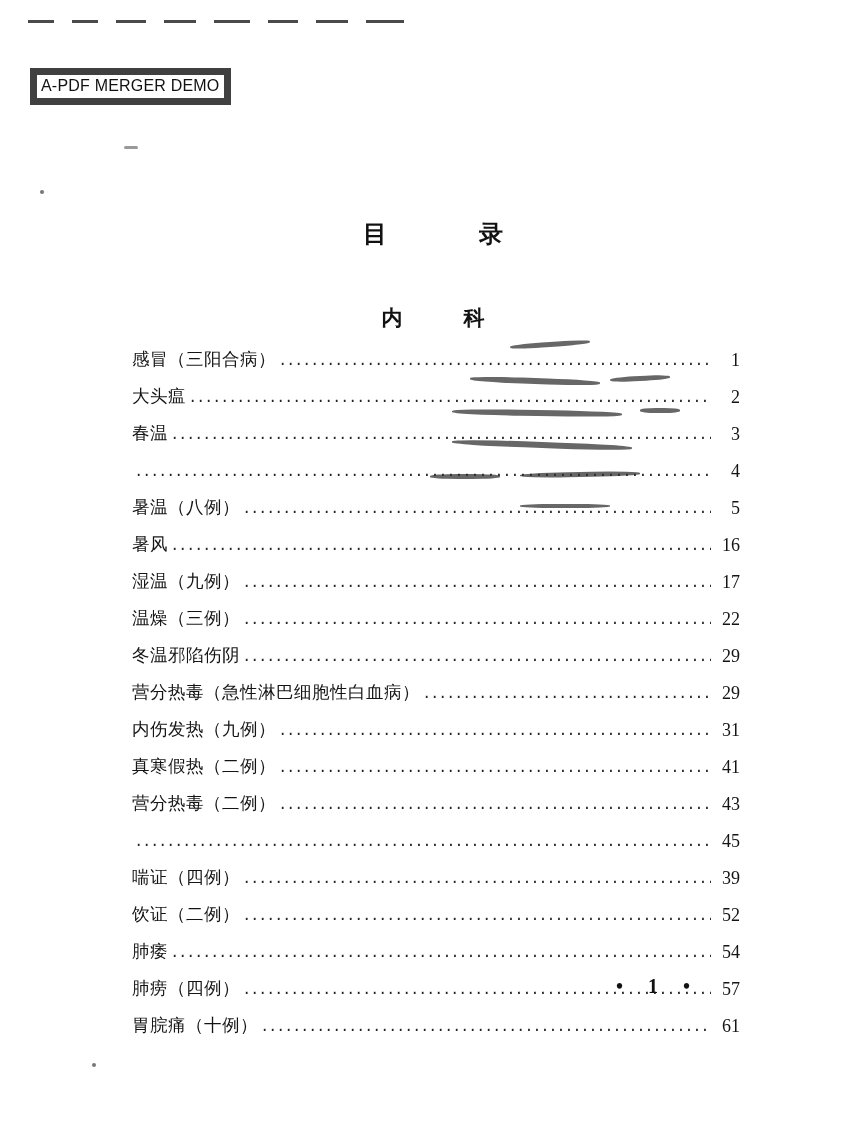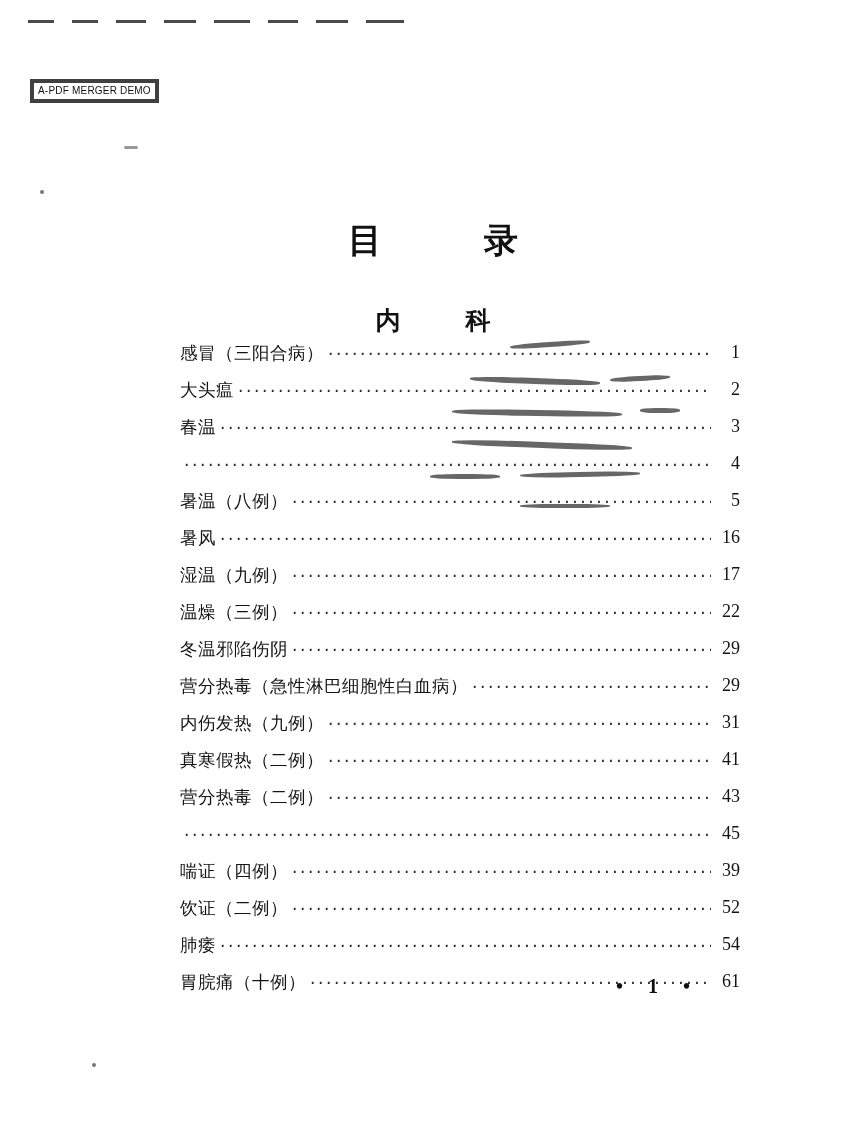--- a/index.html
+++ b/index.html
@@ -37,26 +37,26 @@
   .top-dashes span:nth-child(3){ width: 30px; }
   .top-dashes span:nth-child(4){ width: 32px; }
   .top-dashes span:nth-child(5){ width: 36px; }
   .top-dashes span:nth-child(6){ width: 30px; }
   .top-dashes span:nth-child(7){ width: 32px; }
   .top-dashes span:nth-child(8){ width: 38px; }
 
   
   .demo-badge {
     position: absolute;
-    top: 79px;
+    top: 68px;
     left: 30px;
-    border: 4px solid #404040;
+    border: 7px solid #404040;
     padding: 2px 4px 3px 4px;
     font-family: "Liberation Sans", sans-serif;
-    font-size: 10px;
+    font-size: 16px;
     letter-spacing: 0.2px;
     color: #111;
     background: #fff;
     line-height: 1.1;
   }
 
   
   .speck {
     position: absolute;
     background: #777;
@@ -76,54 +76,53 @@
   }
 
   .doc-title {
     position: absolute;
     top: 218px;
     left: 0;
     width: 866px;
     text-align: center;
     font-family: "DejaVu Sans", sans-serif;
     font-weight: bold;
-    font-size: 34px;
+    font-size: 24px;
     letter-spacing: 34px;
     text-indent: 34px;
     color: #111;
   }
 
   .section-title {
     position: absolute;
     top: 304px;
     left: 0;
     width: 866px;
     text-align: center;
-    font-size: 25px;
+    font-size: 21px;
     font-weight: bold;
     letter-spacing: 20px;
     text-indent: 20px;
     color: #111;
   }
 
   .toc {
     position: absolute;
     top: 334px;
     left: 132px;
     width: 608px;
   }
 
   .toc-row {
     display: flex;
-    align-items: center;
+    align-items: flex-end;
     height: 37px;
     font-size: 17.5px;
     color: #141414;
     white-space: nowrap;
-    margin-left: 48px;
   }
   .toc-row .entry {
     flex: 0 0 auto;
     letter-spacing: 0.5px;
   }
   .toc-row .leader {
     flex: 1 1 auto;
     margin: 0 3px 0 4px;
     overflow: hidden;
     position: relative;
@@ -273,20 +272,25 @@
       </div>
       <div class="toc-row bold">
         <span class="entry">饮证（二例）</span>
         <span class="leader"></span>
         <span class="pg">52</span>
       </div>
       <div class="toc-row bold">
         <span class="entry">肺痿</span>
         <span class="leader"></span>
         <span class="pg">54</span>
+      </div>
+      <div class="toc-row bold">
+        <span class="entry">肺痨（四例）</span>
+        <span class="leader"></span>
+        <span class="pg">57</span>
       </div>
       <div class="toc-row bold">
         <span class="entry">胃脘痛（十例）</span>
         <span class="leader"></span>
         <span class="pg">61</span>
       </div>
     </div>
 
   <div class="folio">• 1 •</div>
 </div>

